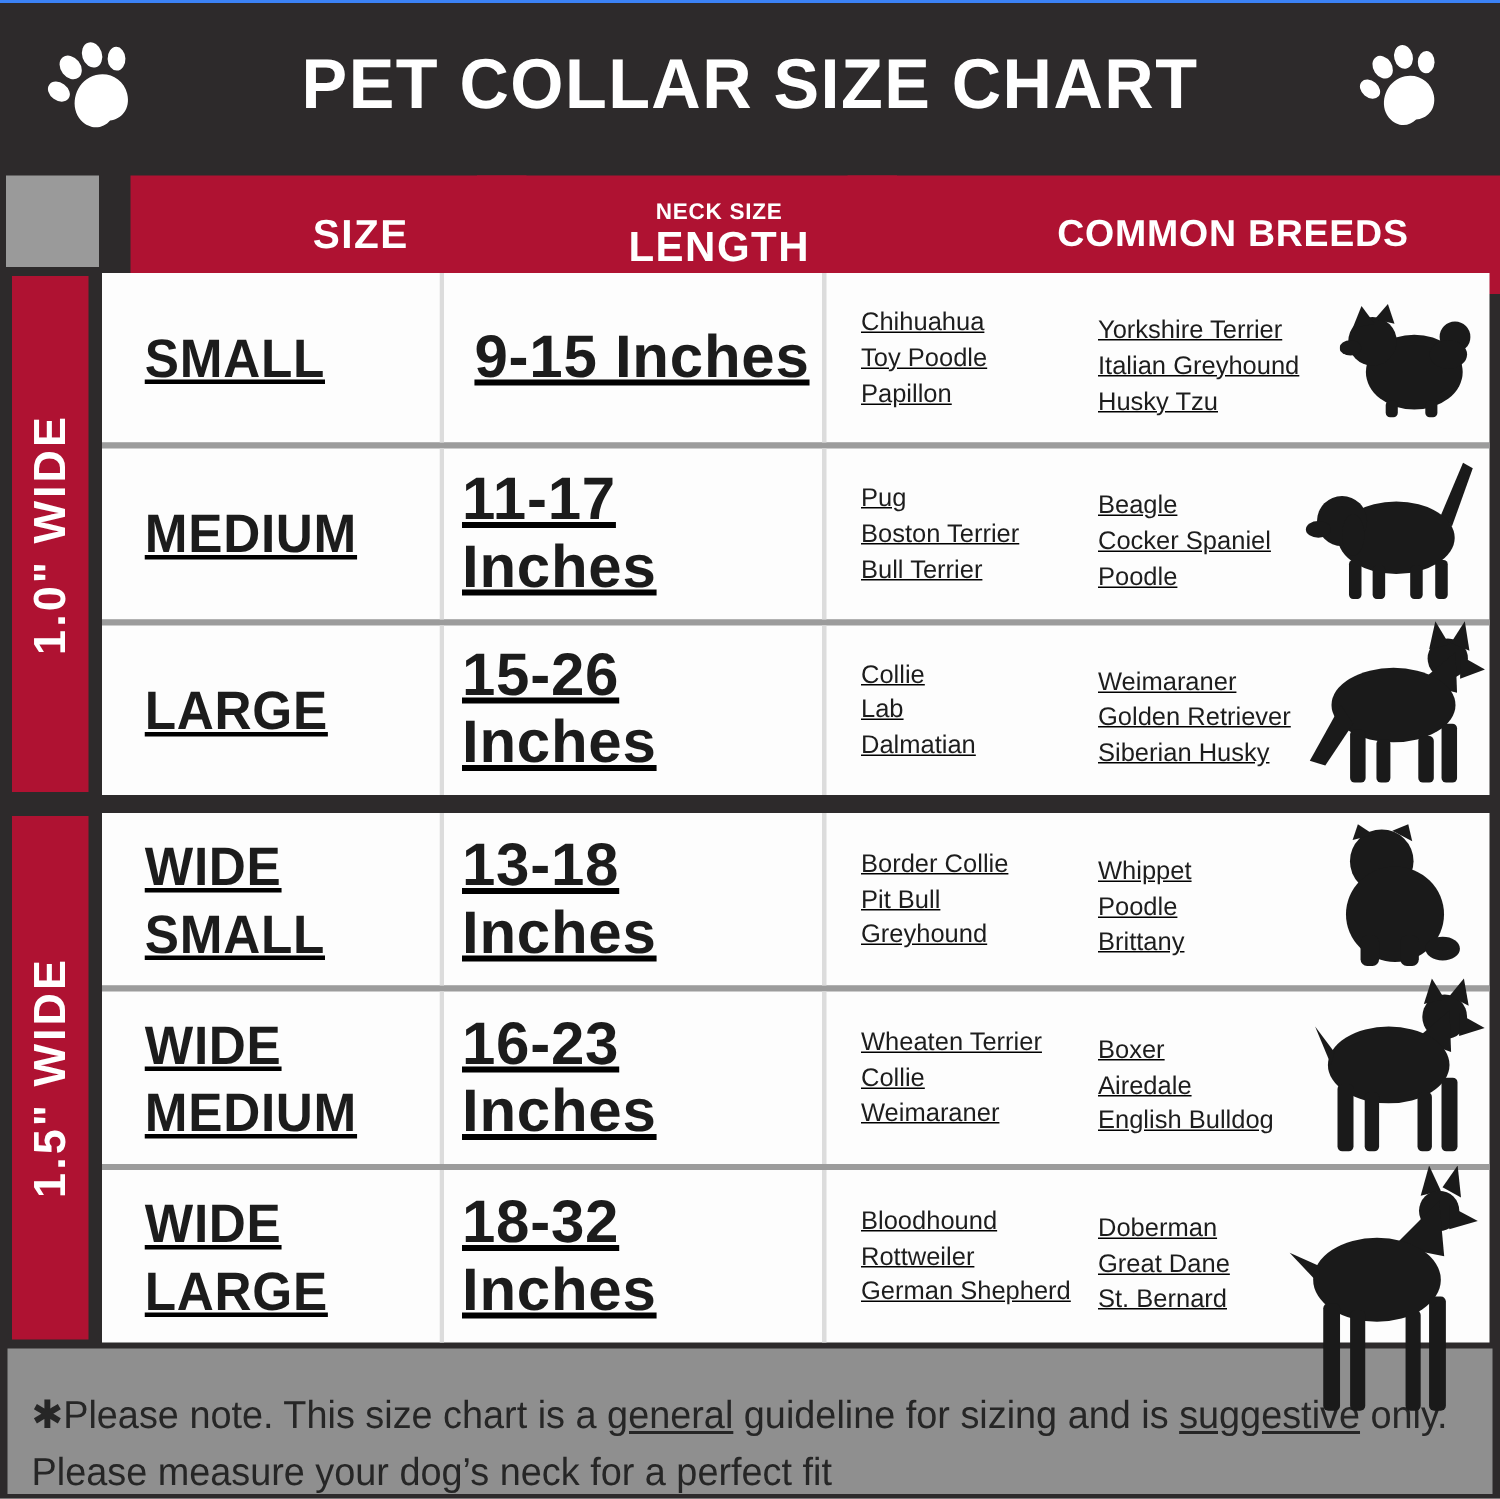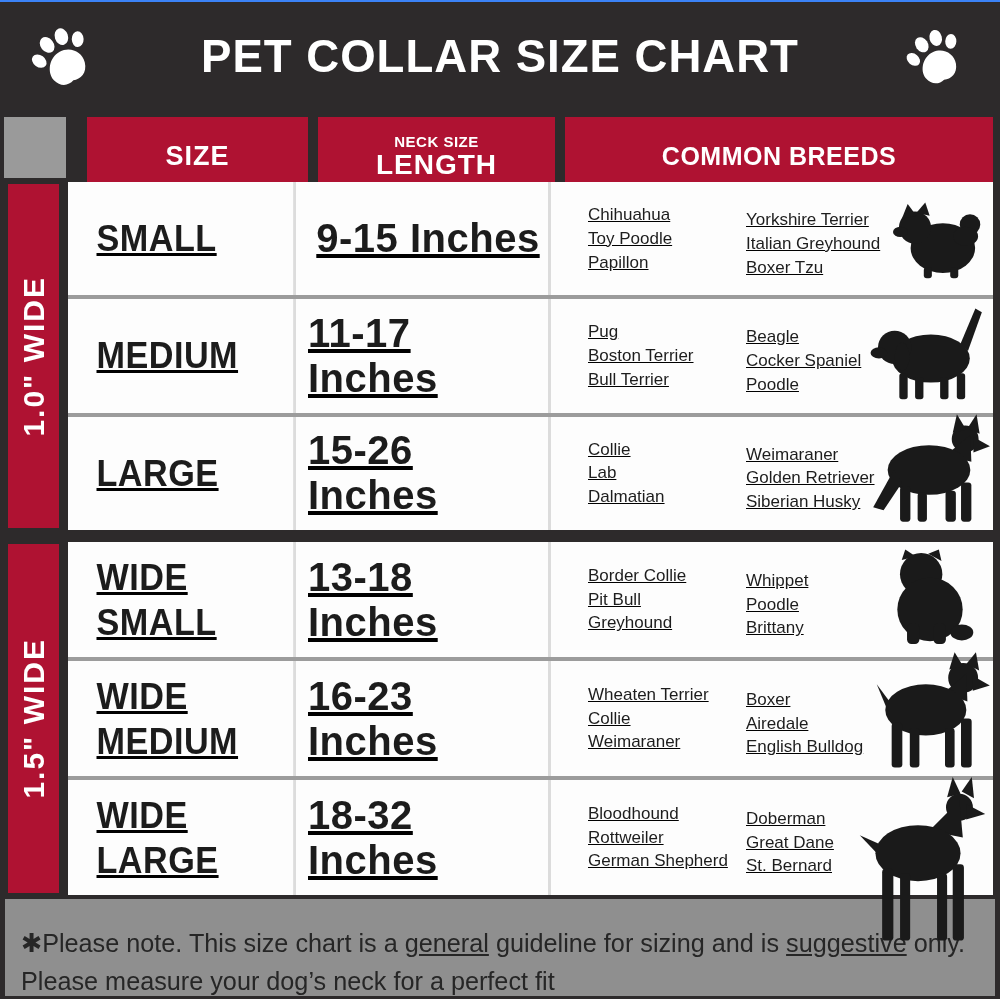--- a/index.html
+++ b/index.html
@@ -20,40 +20,40 @@
   
   .corner-block{position:absolute;left:4px;top:115px;width:62px;height:61px;background:var(--corner-gray);}
   .vbar{position:absolute;left:8px;width:51px;background:var(--red);display:flex;align-items:center;justify-content:center;}
   .vbar-a{top:182px;height:344px;}
   .vbar-b{top:542px;height:349px;}
   .vlabel{writing-mode:vertical-rl;transform:rotate(180deg);color:#fff;font-weight:bold;
           font-size:30px;letter-spacing:2px;white-space:nowrap;}
   
   .thead{position:absolute;left:68px;top:113px;width:927px;height:65px;}
   .th{position:absolute;top:2px;height:79px;background:var(--red);color:#fff;
-      display:flex;flex-direction:column;align-items:center;justify-content:center;line-height:1.05;}
+      display:flex;flex-direction:column;align-items:center;justify-content:center;line-height:1.05;padding-left:43px;}
   .th-size{left:19px;width:221px;font-size:27px;font-weight:bold;letter-spacing:1px;}
   .th-neck{left:250px;width:237px;}
   .th-neck .sub{font-size:15px;font-weight:bold;letter-spacing:.5px;}
   .th-neck .main{font-size:28px;font-weight:bold;letter-spacing:1px;}
   .th-breeds{left:497px;width:428px;font-size:25px;font-weight:bold;letter-spacing:.5px;}
   
   .section{position:absolute;left:68px;width:925px;display:flex;flex-direction:column;}
   #section-a{top:180px;height:348px;}
   #section-b{top:540px;height:353px;}
   .row{flex:1;background:var(--row-white);display:grid;grid-template-columns:240px 243px 1fr;
        box-sizing:border-box;text-decoration:underline;}
   .section .row + .row{border-top:4px solid var(--hsep);}
   .cell{position:relative;box-sizing:border-box;}
   .cell-size,.cell-length{border-right:3px solid var(--vsep);}
   .cell-size{display:flex;flex-direction:column;justify-content:center;padding-left:30px;
              font-size:36px;font-weight:bold;color:#1c1c1c;line-height:1.25;letter-spacing:.5px;transform-origin:left center;transform:scaleX(.95);}
   .cell-length{display:flex;align-items:center;justify-content:center;font-size:40px;
                font-weight:bold;color:#1c1c1c;letter-spacing:.5px;}
-  .cell-breeds{display:flex;align-items:center;padding-left:37px;gap:0;}
+  .cell-breeds{display:flex;align-items:center;padding-left:23px;gap:0;}
   .breed-list{list-style:none;margin:0;padding:0;font-size:17px;color:#1d1d1d;line-height:1.4;width:158px;}
   .breed-list + .breed-list{width:150px;margin-top:10px;}
   .dog{position:absolute;fill:var(--silhouette);z-index:5;}
   #section-a .row:nth-child(1) .dog{width:88px;height:82px;right:12px;bottom:14px;}
   #section-a .row:nth-child(2) .dog{width:124px;height:102px;right:2px;bottom:10px;}
   #section-a .row:nth-child(3) .dog{width:124px;height:114px;right:2px;bottom:4px;}
   #section-b .row:nth-child(1) .dog{width:106px;height:102px;right:10px;bottom:8px;}
   #section-b .row:nth-child(2) .dog{width:128px;height:126px;right:0px;bottom:2px;}
   #section-b .row:nth-child(3) .dog{width:146px;height:168px;right:2px;bottom:-50px;}
   
@@ -185,21 +185,21 @@
     <div class="cell cell-length">9-15   Inches</div>
     <div class="cell cell-breeds">
       <ul class="breed-list">
             <li>Chihuahua</li>
             <li>Toy Poodle</li>
             <li>Papillon</li>
           </ul>
       <ul class="breed-list">
             <li>Yorkshire Terrier</li>
             <li>Italian Greyhound</li>
-            <li>Boxer Tzu</li>
+            <li>Husky Tzu</li>
           </ul>
       <svg class="dog">
             <use href="#dog-pomeranian"></use>
           </svg>
     </div>
   </div>
       <div class="row">
     <div class="cell cell-size">
           <div>MEDIUM</div>
         </div>

